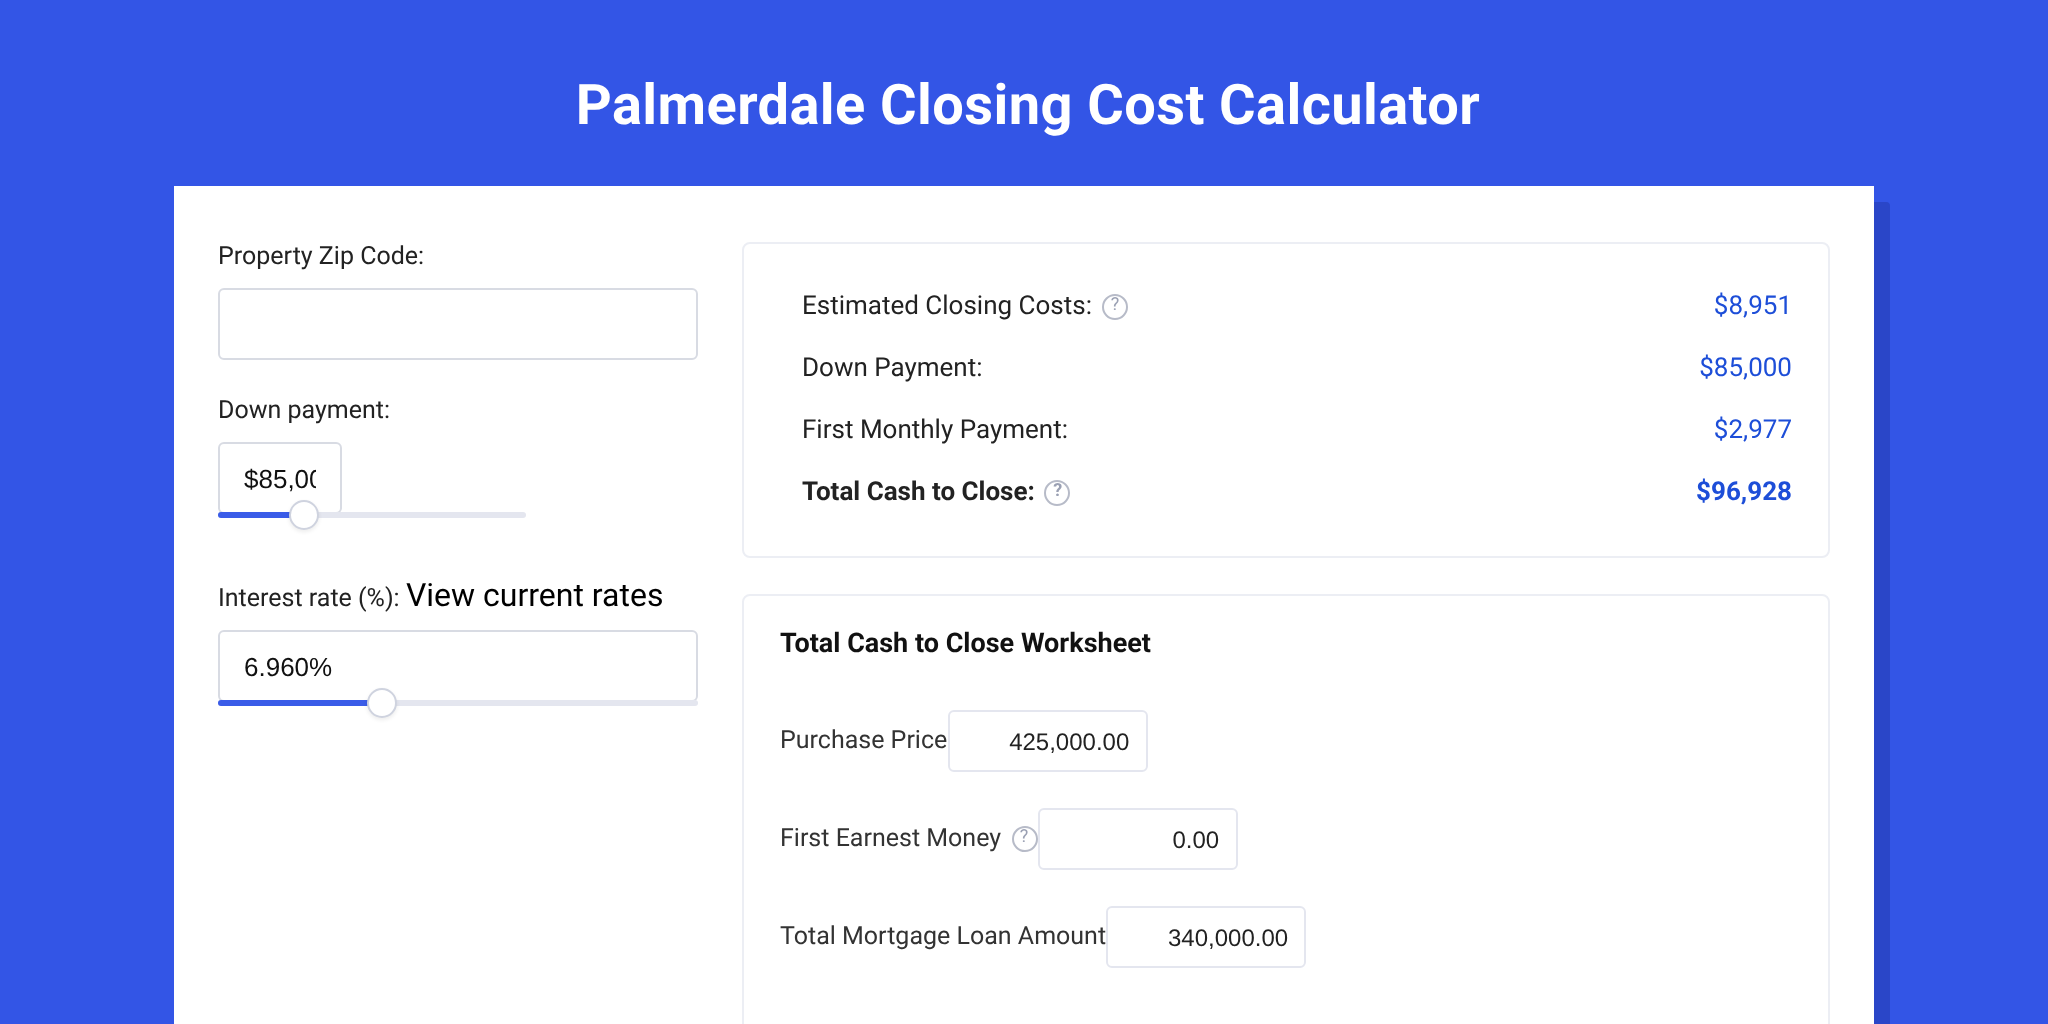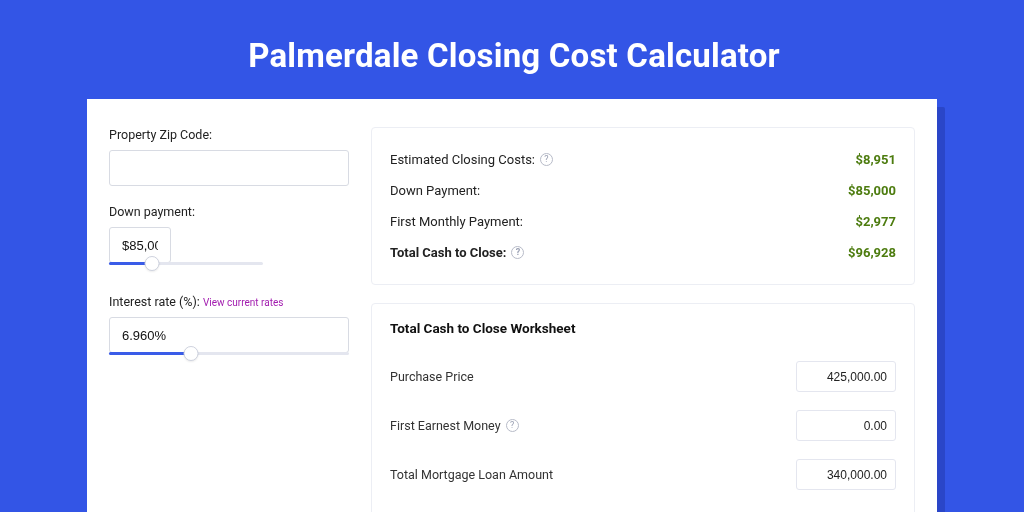--- a/index.html
+++ b/index.html
@@ -5,21 +5,21 @@
   * { box-sizing: border-box; margin: 0; padding: 0; }
   html, body { width: 1024px; height: 512px; overflow: hidden; }
   body {
     background: #3355e6;
     font-family: -apple-system, BlinkMacSystemFont, "Segoe UI", Roboto, Arial, sans-serif;
     color: #111;
   }
   .page-title {
     text-align: center;
     color: #fff;
-    font-size: 33px;
+    font-size: 28px;
     font-weight: 700;
     padding: 36px 0 24px 4px;
     letter-spacing: 0.2px;
   }
   .card-shadow {
     margin: 0 auto;
     width: 850px;
     position: relative;
   }
   .card-shadow::before {
@@ -76,49 +76,50 @@
     background: #fff;
     border: 1px solid #cfd3df;
     border-radius: 50%;
     box-shadow: 0 1px 2px rgba(0,0,0,0.08);
     transform: translateX(-50%);
   }
   .dp-row { display: flex; gap: 10px; }
   .dp-row .f-input:first-child { flex: 1.5; }
   .dp-row .f-input:last-child { flex: 0 0 62px; text-align: center; }
 
-  .rate-link { color: #a21caf; font-size: 10px; text-decoration: none; }
+  .rate-link { color: #000000; font-size: 16px; text-decoration: none; }
 
   .panel {
     border: 1px solid #eceef4;
     border-radius: 4px;
     padding: 16px 18px;
     background: #fff;
   }
   .panel-title { font-size: 13.5px; font-weight: 700; margin-bottom: 16px; }
   .sum-row {
     display: flex; justify-content: space-between; align-items: center;
     padding: 8px 0;
     font-size: 13px;
+    margin-left: 11px;
   }
   .sum-row.total { font-weight: 700; }
   .sum-label { color: #222; display: flex; align-items: center; gap: 5px; }
-  .sum-val { color: #4d7c0f; font-weight: bold; }
+  .sum-val { color: #1d4ed8; }
 
   .help-ic {
     display: inline-flex; align-items: center; justify-content: center;
     width: 13px; height: 13px;
     border: 1px solid #b7bbc8;
     border-radius: 50%;
     font-size: 9px; color: #9aa0b3;
     line-height: 1;
   }
 
   .ws-row {
-    display: flex; justify-content: space-between; align-items: center;
+    display: flex; justify-content: flex-start; align-items: center;
     padding: 9px 0;
     font-size: 12.5px;
   }
   .ws-label { color: #333; display: flex; align-items: center; gap: 5px; }
   .ws-val {
     width: 100px; height: 31px;
     border: 1px solid #e4e6ef;
     border-radius: 3px;
     text-align: right;
     padding: 0 8px;

